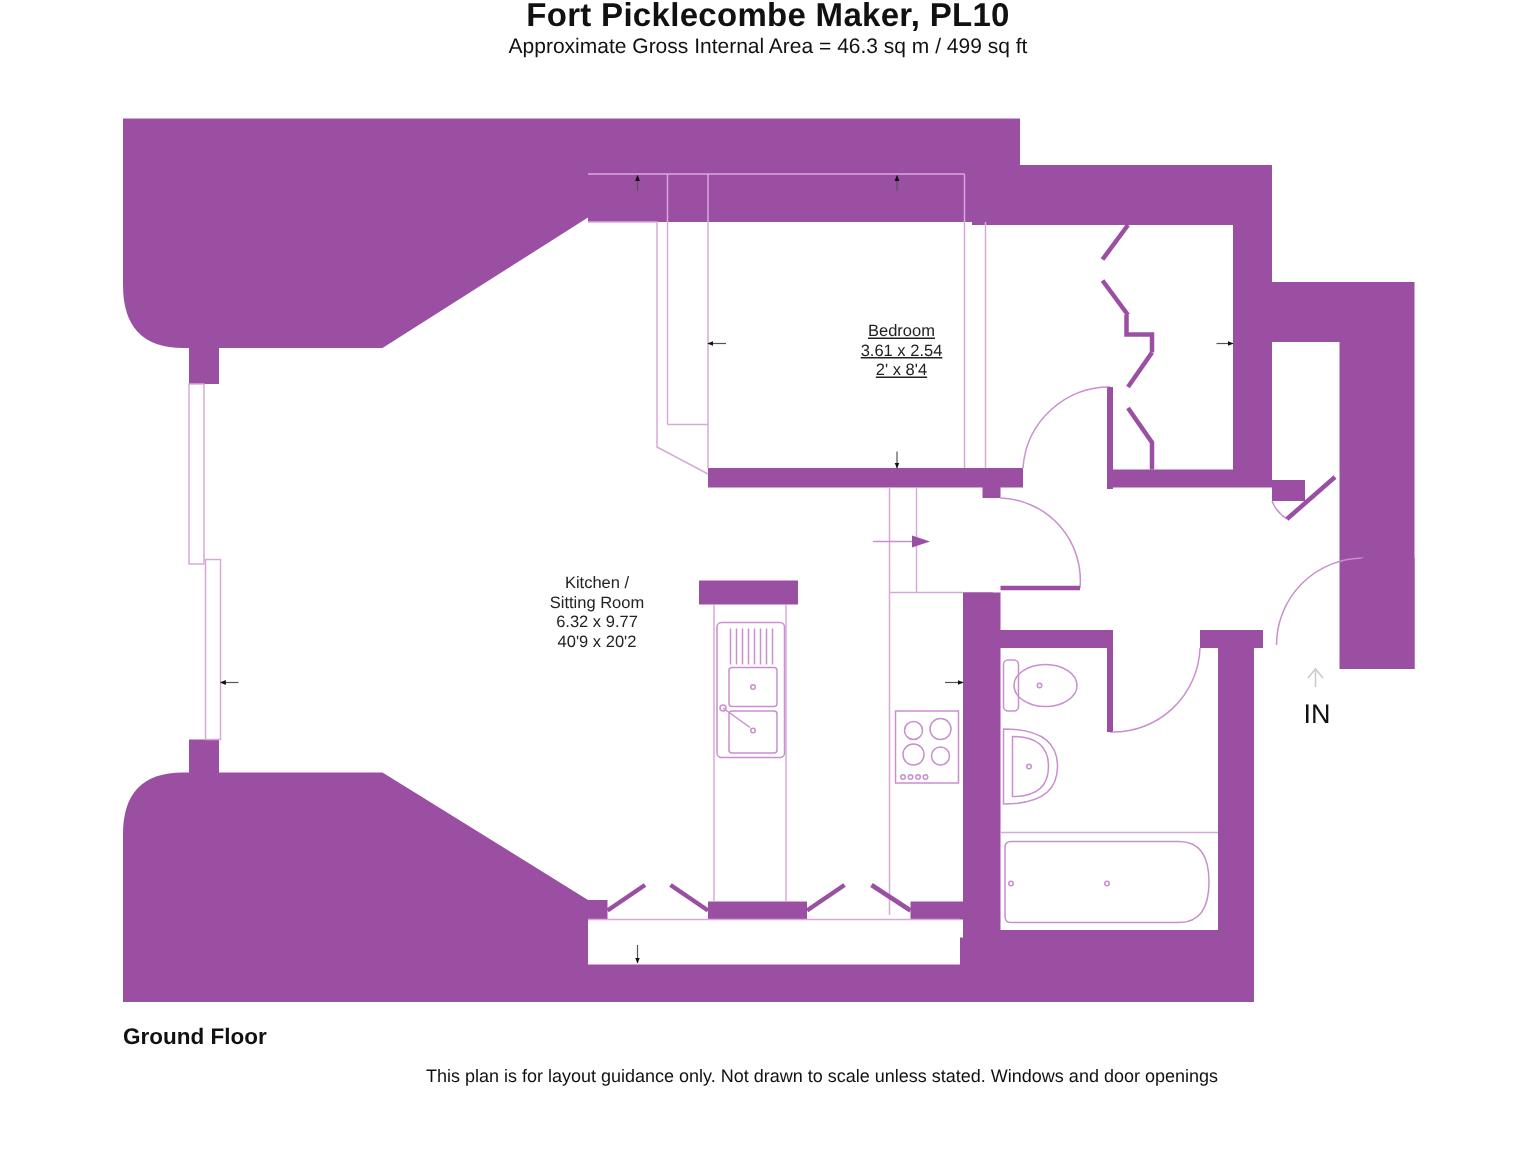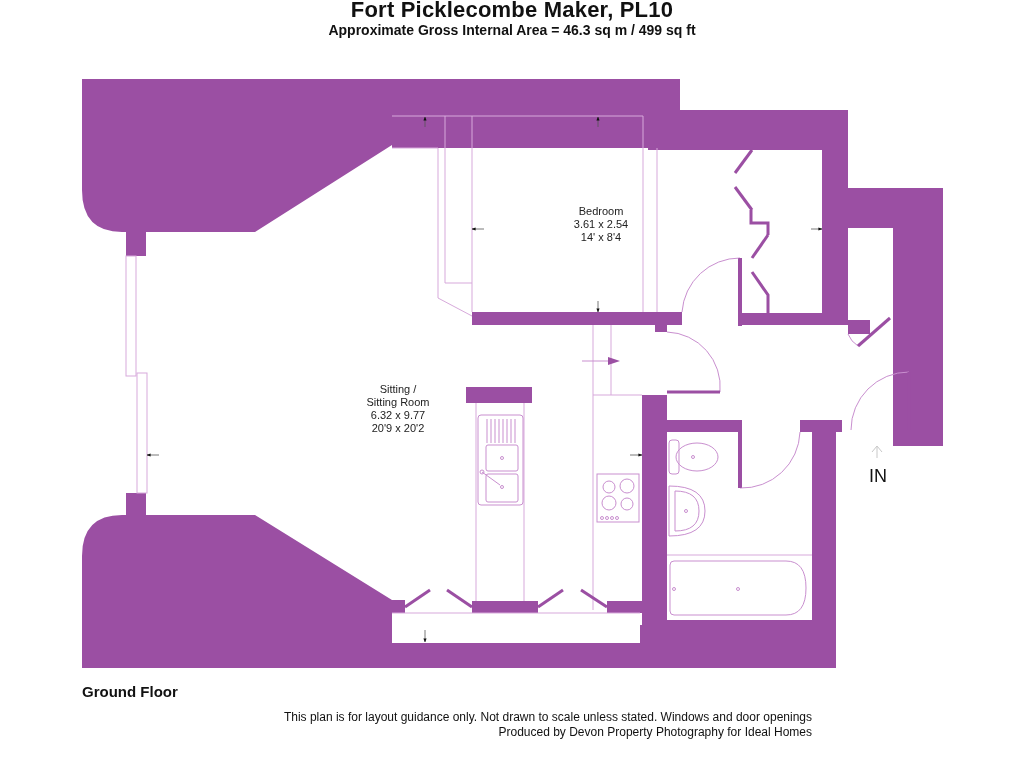--- a/index.html
+++ b/index.html
@@ -1,18 +1,18 @@
 <!DOCTYPE html>
 <html><head>
 <meta charset="utf-8">
 <style>
   html, body { margin: 0; padding: 0; background: #ffffff; }
   body { width: 1024px; height: 768px; position: relative; overflow: hidden; font-family: "Liberation Sans", sans-serif; color: #111; }
   .title { position: absolute; top: -3px; left: 0; width: 1024px; text-align: center; font-weight: bold; font-size: 22px; letter-spacing: 0.2px; }
-  .subtitle { position: absolute; top: 22px; left: 0; width: 1024px; text-align: center; font-size: 14px; font-weight: bold; }
+  .subtitle { position: absolute; top: 22px; left: 0; width: 1024px; text-align: center; font-size: 14px; }
   .plan { position: absolute; left: 0; top: 0; }
   .floor-label { position: absolute; left: 82px; top: 683px; font-weight: bold; font-size: 15px; }
   .disclaimer { position: absolute; left: 212px; top: 710px; width: 600px; text-align: right; font-size: 12px; line-height: 14.5px; }
   .room-label { position: absolute; text-align: center; font-size: 11px; line-height: 13px; color: #222; }
   .in-label { position: absolute; left: 869px; top: 466px; font-size: 18px; }
 </style>
 </head>
 <body>
 
 <div class="title">Fort Picklecombe Maker, PL10</div>
@@ -175,33 +175,32 @@
     <line x1="582" y1="361" x2="612" y2="361"></line>
     <path d="M608,357 L620,361 L608,365 Z" stroke="none"></path>
   </g>
 
   <g stroke="#c8c8c8" stroke-width="1" fill="none">
     <line x1="877" y1="458" x2="877" y2="447"></line>
     <polyline points="872,452 877,446 882,452"></polyline>
   </g>
 </svg>
 
-<div class="room-label" style="left:560px; top:205px; width:82px;">
+<div class="room-label" style="left:560px; top:215px; width:82px;text-decoration:underline;">
   <div>Bedroom</div>
   <div>3.61 x 2.54</div>
-  <div>14' x 8'4</div>
+  <div>2' x 8'4</div>
 </div>
 
 <div class="room-label" style="left:352px; top:383px; width:92px;">
-  <div>Sitting /</div>
+  <div>Kitchen /</div>
   <div>Sitting Room</div>
   <div>6.32 x 9.77</div>
-  <div>20'9 x 20'2</div>
+  <div>40'9 x 20'2</div>
 </div>
 
 <div class="in-label">IN</div>
 
 <div class="floor-label">Ground Floor</div>
 
 <div class="disclaimer">
   <div>This plan is for layout guidance only. Not drawn to scale unless stated. Windows and door openings</div>
-  <div>Produced by Devon Property Photography for Ideal Homes</div>
 </div>
 
 </body></html>

